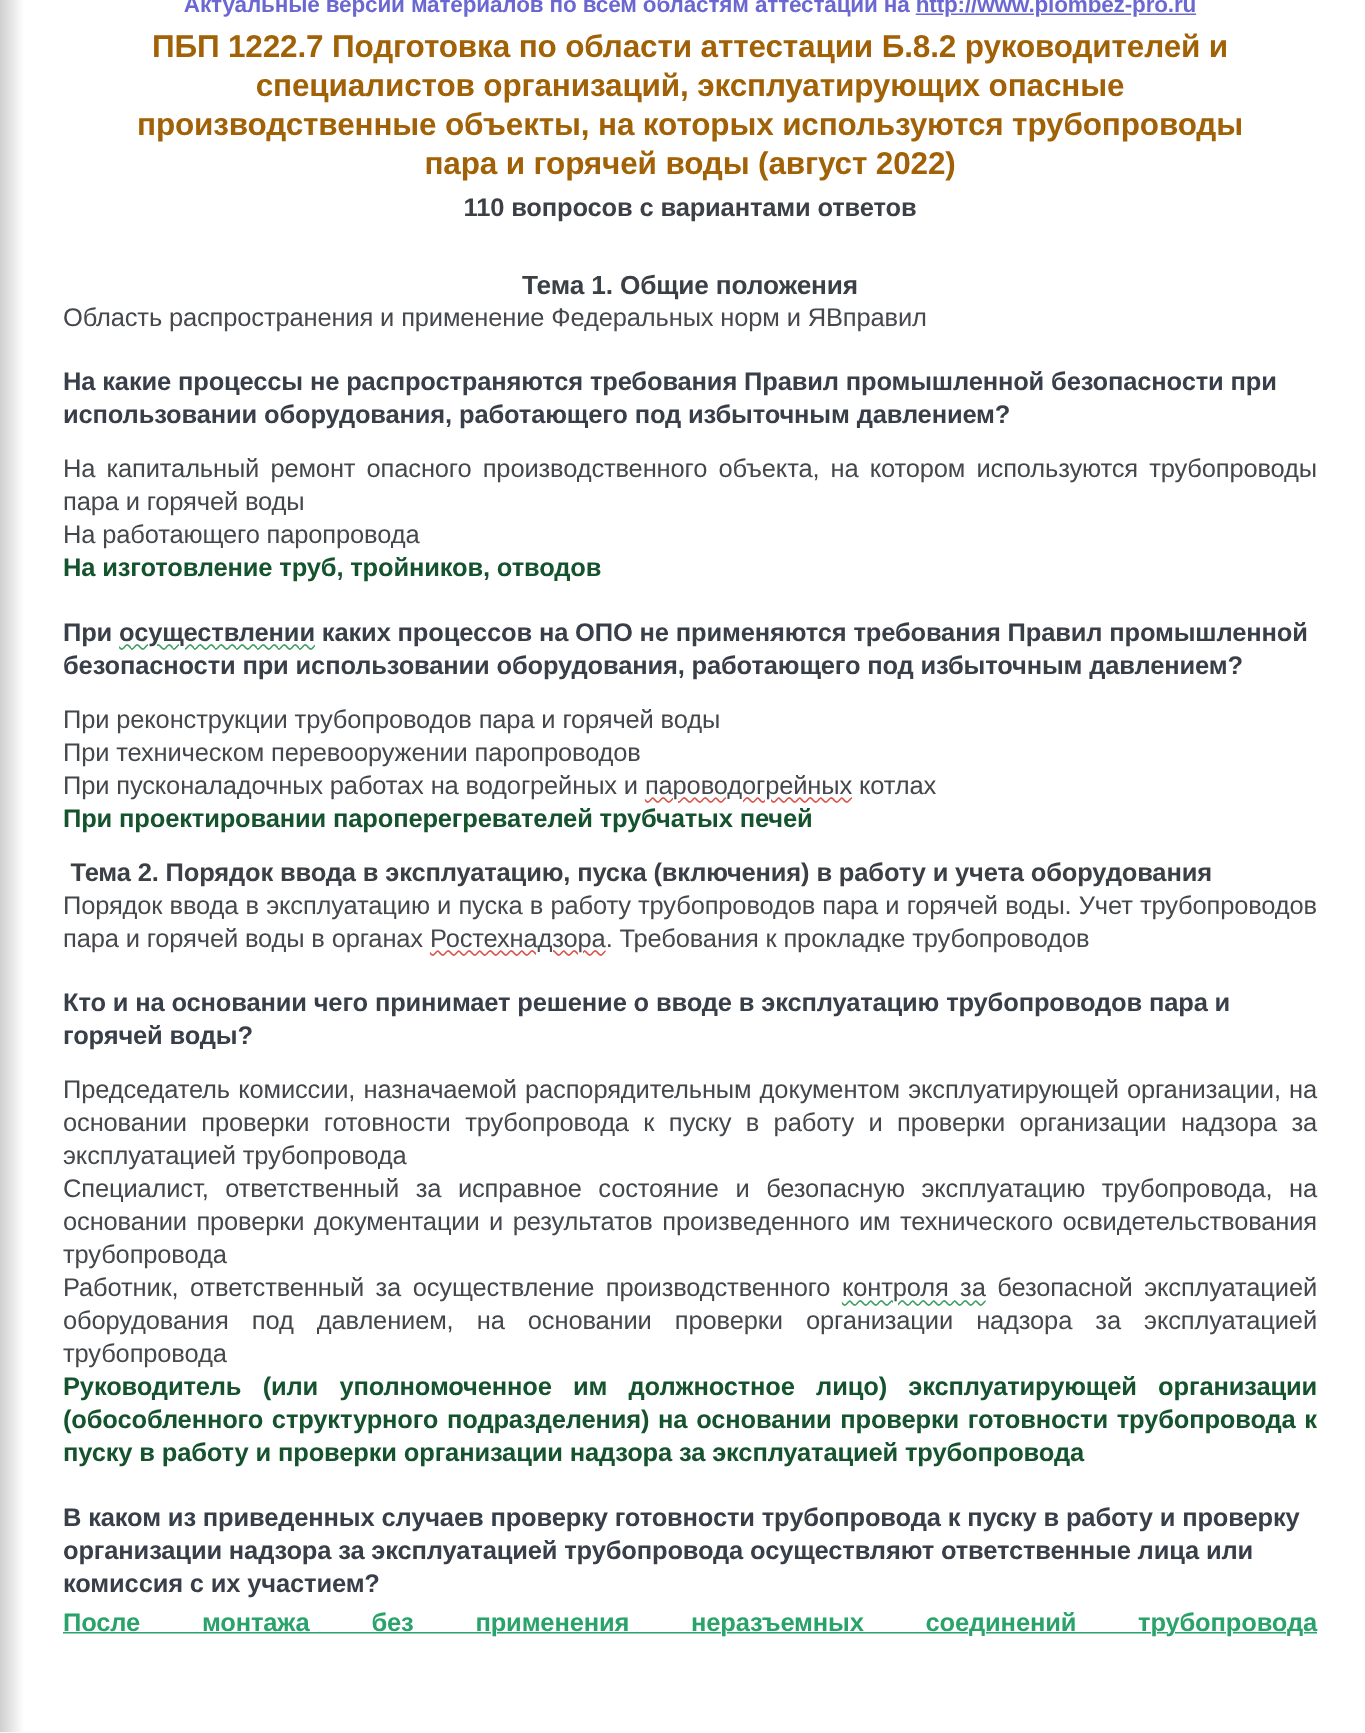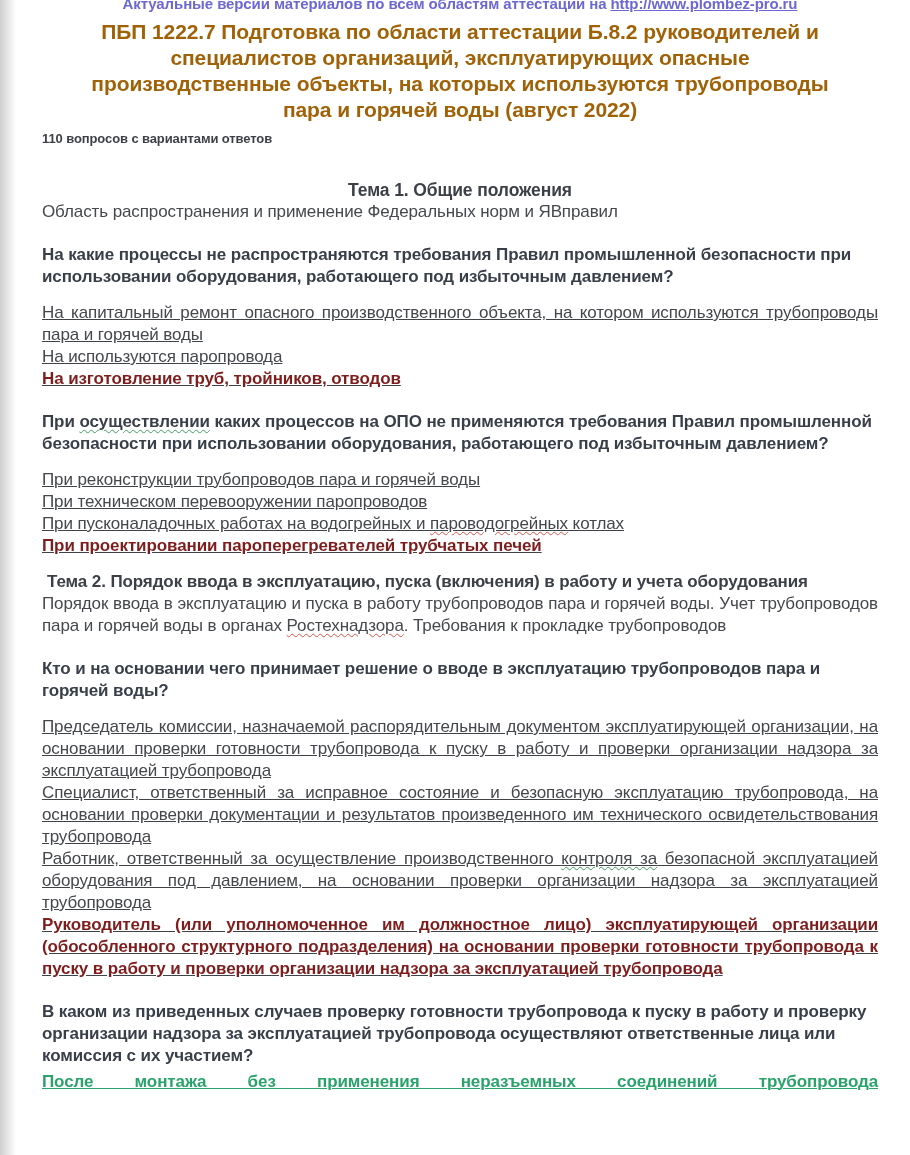--- a/index.html
+++ b/index.html
@@ -38,21 +38,22 @@
     text-align:center;
     font-size:21px;
     line-height:26px;
     font-weight:bold;
     color:#a16207;
   }
   .doc-title span{display:block;}
 
   .subtitle{
     margin-top:5px;
-    font-size:13px;
+    text-align:center;
+    font-size:17px;
     line-height:22px;
     font-weight:bold;
     color:#3d4147;
   }
 
   .theme-center{
     margin-top:29px;
     text-align:center;
     font-size:17.5px;
     line-height:22px;
@@ -74,31 +75,31 @@
     color:#45484c;
   }
 
   .question{
     margin-top:21px;
     font-size:17px;
     line-height:22px;
     font-weight:bold;
     color:#383f49;
   }
-  .answers{margin-top:14px;text-decoration:underline;}
+  .answers{margin-top:14px;}
   .answer{
     font-size:17px;
     line-height:22px;
     color:#44474b;
   }
   .justify{text-align:justify;}
 
   .correct{
     font-weight:bold;
-    color:#7f1d1d;
+    color:#14532d;
   }
 
   .wavy-red{
     text-decoration:underline;
     text-decoration-style:wavy;
     text-decoration-color:#d9544a;
     text-decoration-thickness:1px;
     text-underline-offset:2px;
   }
   .wavy-green{
@@ -138,21 +139,21 @@
     </div>
 
     <div class="subtitle">110 вопросов с вариантами ответов</div>
 
     <div class="theme-center">Тема 1. Общие положения</div>
     <div class="intro">Область распространения и применение Федеральных норм и ЯВправил</div>
 
     <div class="question">На какие процессы не распространяются требования Правил промышленной безопасности при использовании оборудования,  работающего под избыточным давлением?</div>
     <div class="answers">
       <div class="answer justify">На капитальный ремонт опасного производственного объекта, на котором используются трубопроводы пара и горячей воды</div>
-      <div class="answer">На используются паропровода</div>
+      <div class="answer">На работающего паропровода</div>
       <div class="answer correct">На изготовление труб, тройников,  отводов</div>
     </div>
 
     <div class="question"><span>При </span><span class="wavy-green">осуществлении</span><span> каких процессов на ОПО не применяются требования Правил промышленной безопасности при использовании оборудования,  работающего под избыточным давлением?</span></div>
     <div class="answers">
       <div class="answer">При реконструкции трубопроводов пара и горячей воды</div>
       <div class="answer">При техническом перевооружении паропроводов</div>
       <div class="answer"><span>При пусконаладочных работах на водогрейных и </span><span class="wavy-red">пароводогрейных</span><span> котлах</span></div>
       <div class="answer correct">При проектировании  пароперегревателей трубчатых печей</div>
     </div>

